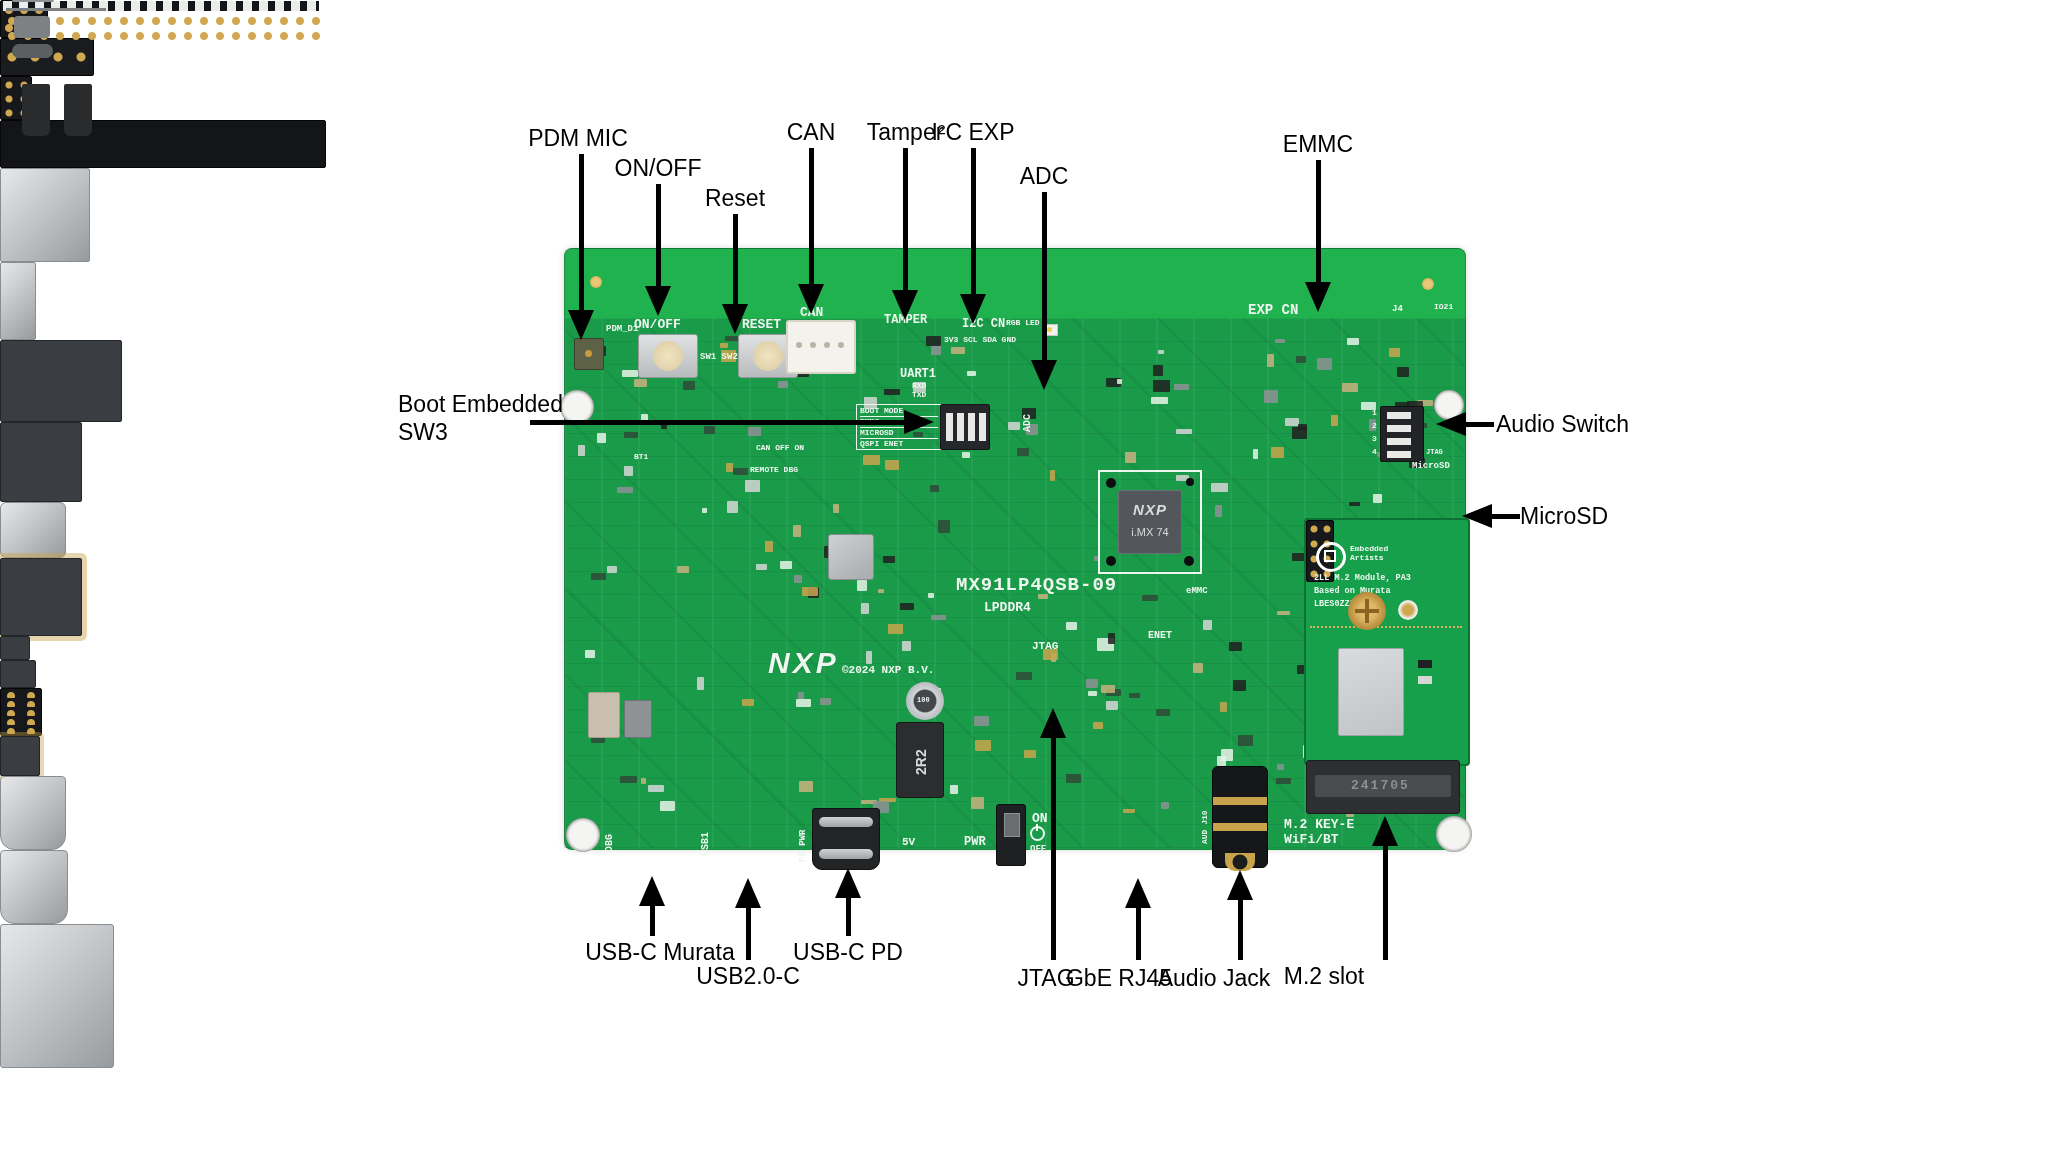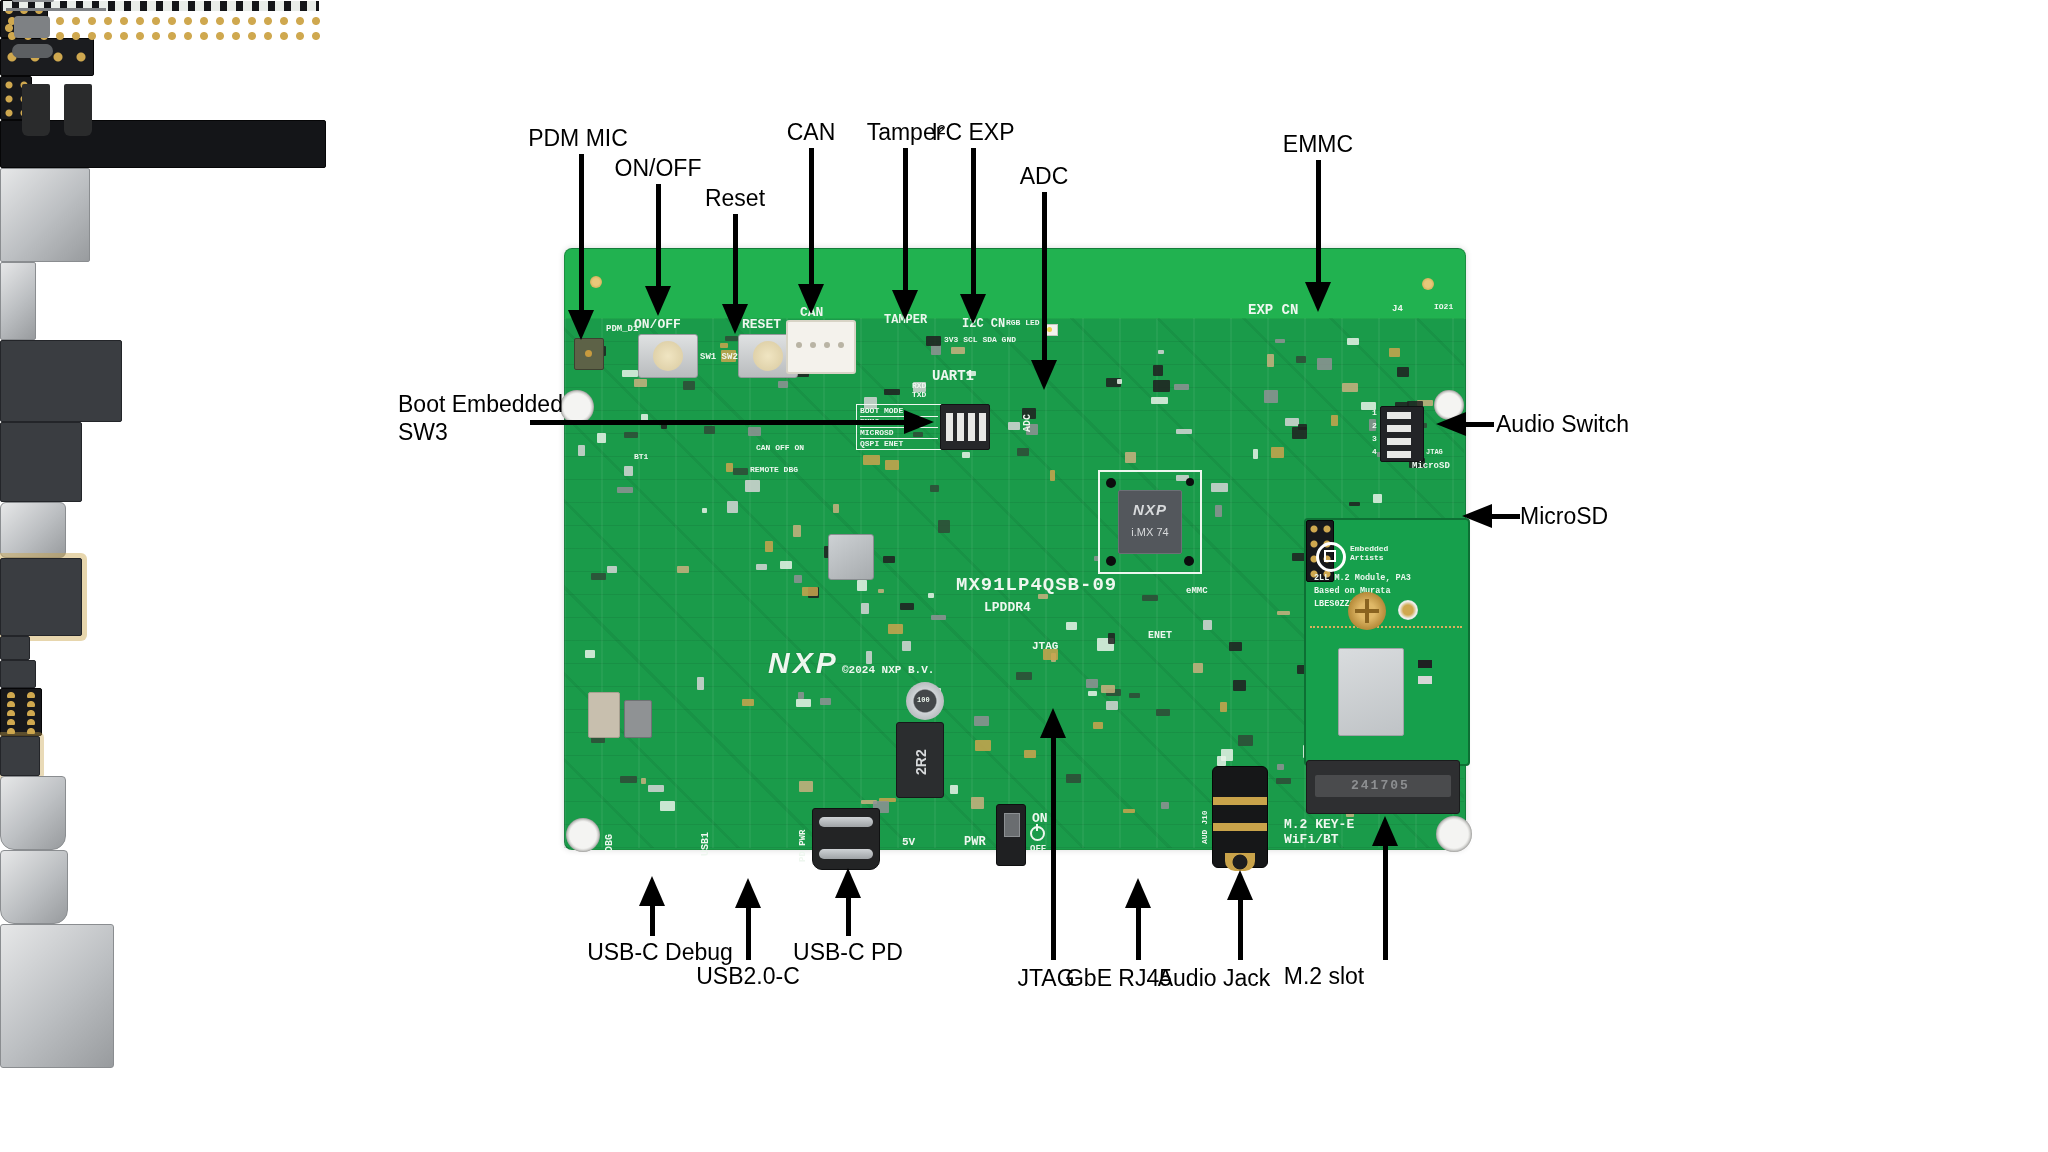--- a/index.html
+++ b/index.html
@@ -289,21 +289,21 @@
     <div style="border-top:1px solid #eef7ef">EMMC</div>
     <div style="border-top:1px solid #eef7ef">MICROSD</div>
     <div style="border-top:1px solid #eef7ef">QSPI ENET</div>
   </div>
   <div class="abs" style="left:940px;top:404px;width:48px;height:44px;background:#26272a;border:1px solid #121315;border-radius:2px">
     <div class="abs" style="left:5px;top:8px;width:7px;height:28px;background:#e8e8e6"></div>
     <div class="abs" style="left:16px;top:8px;width:7px;height:28px;background:#e8e8e6"></div>
     <div class="abs" style="left:27px;top:8px;width:7px;height:28px;background:#e8e8e6"></div>
     <div class="abs" style="left:38px;top:8px;width:7px;height:28px;background:#e8e8e6"></div>
   </div>
-  <div class="silk" style="left:932px;top:368px;font-size:14px">UART1</div>
+  <div class="silk" style="left:900px;top:368px;font-size:12px">UART1</div>
   <div class="silk" style="left:912px;top:381px;font-size:8px">RXD</div>
   <div class="silk" style="left:912px;top:390px;font-size:8px">TXD</div>
   <div class="silk" style="left:756px;top:443px;font-size:8px">CAN OFF  ON</div>
   <div class="silk" style="left:750px;top:465px;font-size:8px">REMOTE DBG</div>
 
   <div class="abs" style="left:1380px;top:406px;width:42px;height:54px;background:#232427;border:1px solid #101113;border-radius:2px">
     <div class="abs" style="left:6px;top:5px;width:24px;height:7px;background:#e8e8e6"></div>
     <div class="abs" style="left:6px;top:18px;width:24px;height:7px;background:#e8e8e6"></div>
     <div class="abs" style="left:6px;top:31px;width:24px;height:7px;background:#e8e8e6"></div>
     <div class="abs" style="left:6px;top:44px;width:24px;height:7px;background:#e8e8e6"></div>
@@ -474,21 +474,21 @@
   <div class="ah right" style="left:904px;top:410px"></div>
 
   <div class="lbl" style="left:1496px;top:410px">Audio Switch</div>
   <div class="line" style="left:1466px;top:422px;width:28px;height:5px"></div>
   <div class="ah left" style="left:1436px;top:412px"></div>
 
   <div class="lbl" style="left:1520px;top:502px">MicroSD</div>
   <div class="line" style="left:1492px;top:514px;width:28px;height:5px"></div>
   <div class="ah left" style="left:1462px;top:504px"></div>
 
-  <div class="lbl ctr" style="left:660px;top:938px">USB-C Debug</div>
+  <div class="lbl ctr" style="left:660px;top:938px">USB-C Murata</div>
   <div class="line" style="left:650px;top:906px;width:5px;height:30px"></div>
   <div class="ah up" style="left:639px;top:876px"></div>
 
   <div class="lbl ctr" style="left:748px;top:962px">USB2.0-C</div>
   <div class="line" style="left:746px;top:908px;width:5px;height:52px"></div>
   <div class="ah up" style="left:735px;top:878px"></div>
 
   <div class="lbl ctr" style="left:848px;top:938px">USB-C PD</div>
   <div class="line" style="left:846px;top:898px;width:5px;height:38px"></div>
   <div class="ah up" style="left:835px;top:868px"></div>

